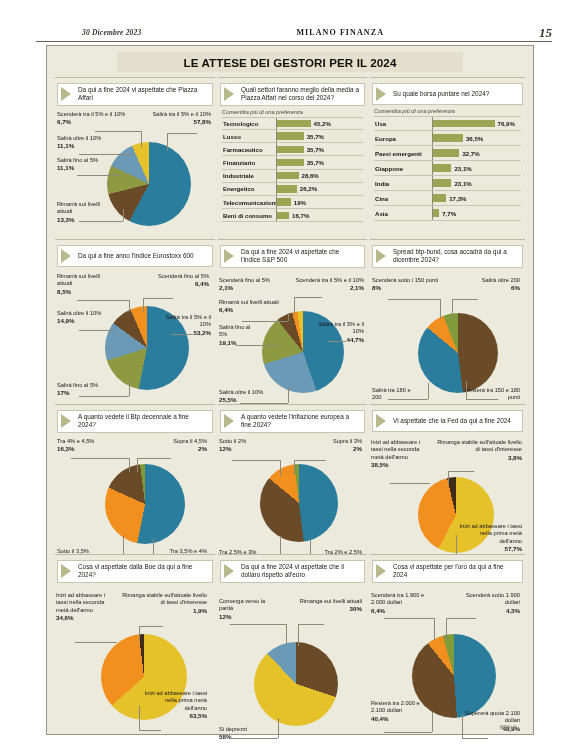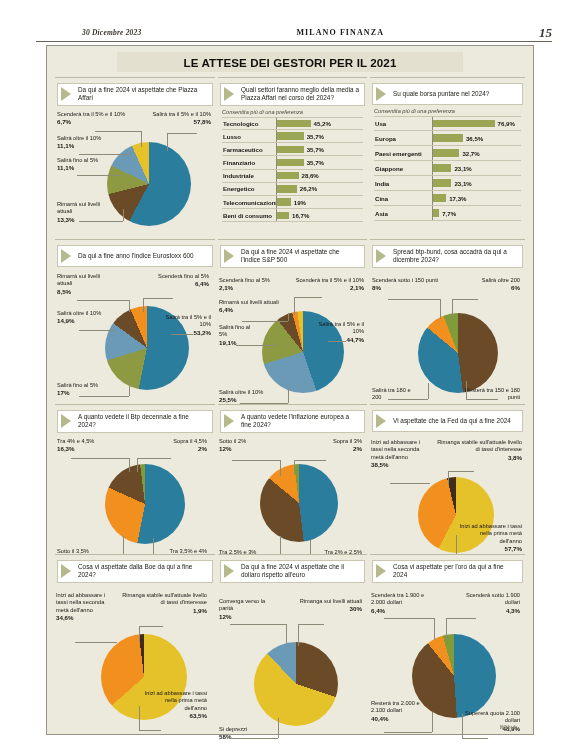--- a/index.html
+++ b/index.html
@@ -115,21 +115,21 @@
 
 <div class="page">
 
   <div class="np-head">
     <div class="np-date">30 Dicembre 2023</div>
     <div class="np-title">MILANO FINANZA</div>
     <div class="np-page">15</div>
   </div>
 
   <div class="board">
-    <div class="board-title">LE ATTESE DEI GESTORI PER IL 2021</div>
+    <div class="board-title">LE ATTESE DEI GESTORI PER IL 2024</div>
 
     <div class="grid">
 
       <div class="cell r1">
         <div class="qbanner">
           <span class="arrow"></span>
           <span class="qtext">Da qui a fine 2024 vi aspettate che Piazza Affari</span>
         </div>
         <div class="pie-area">
           <div class="pie" style="left:52px;top:33px;width:84px;height:84px;

